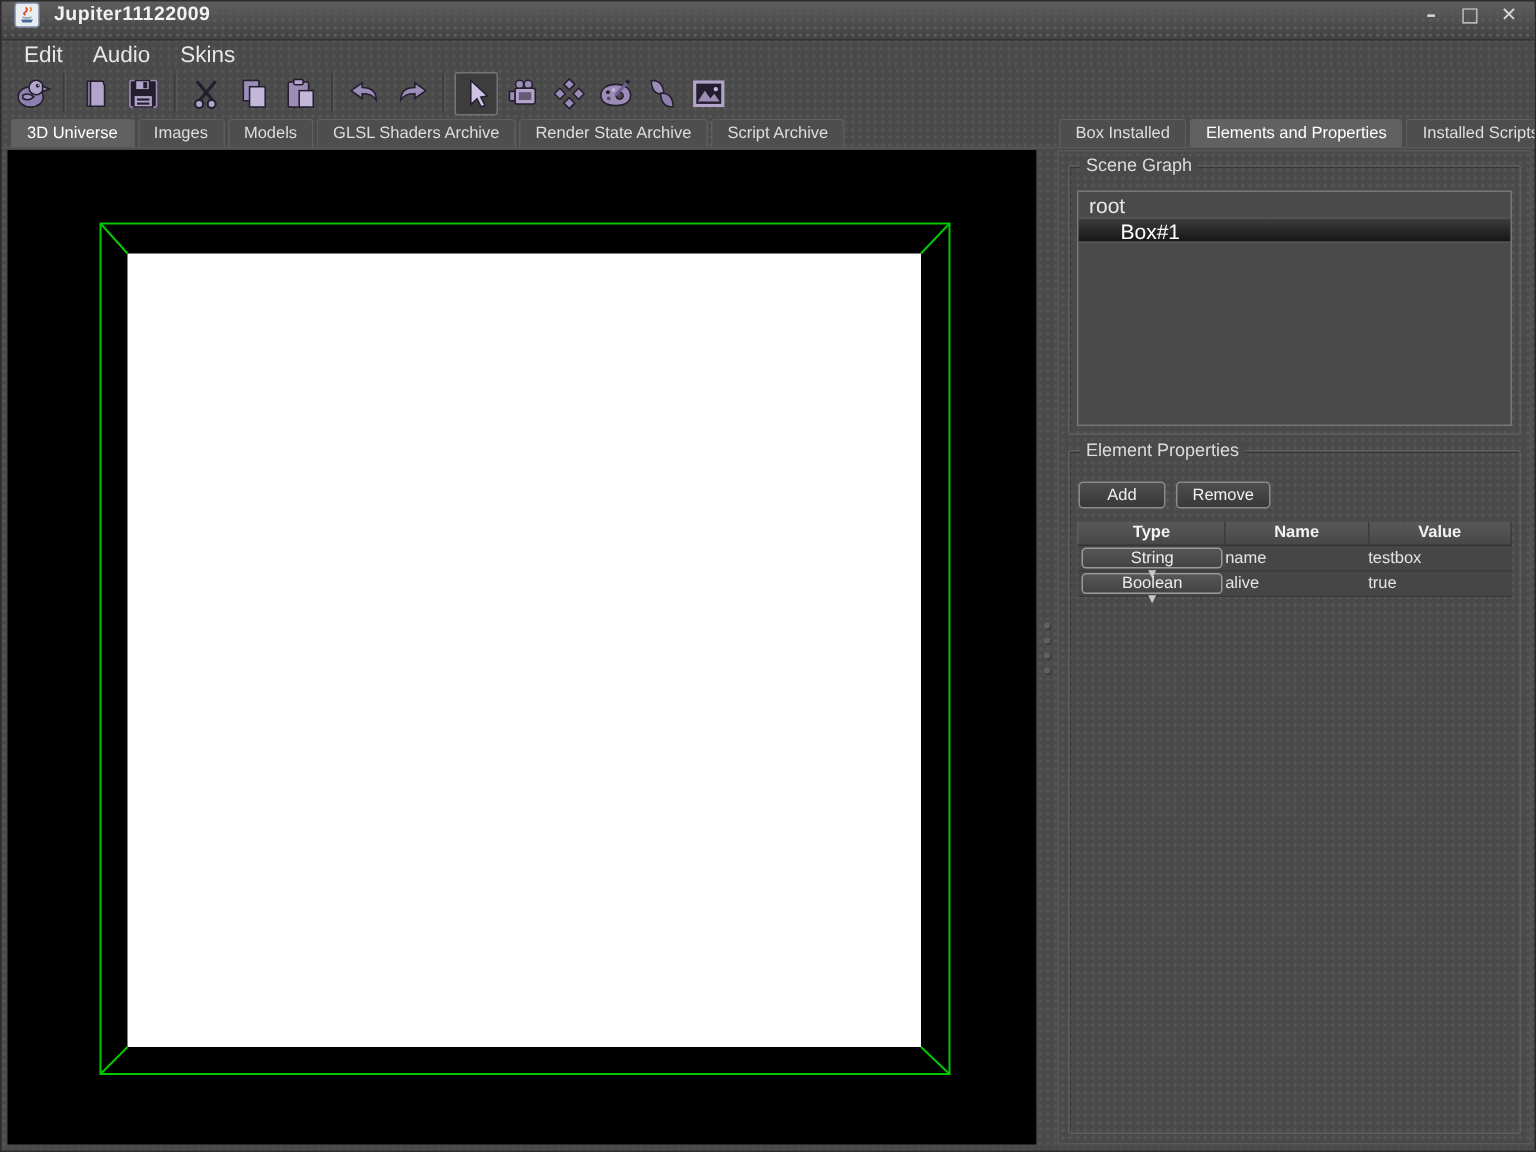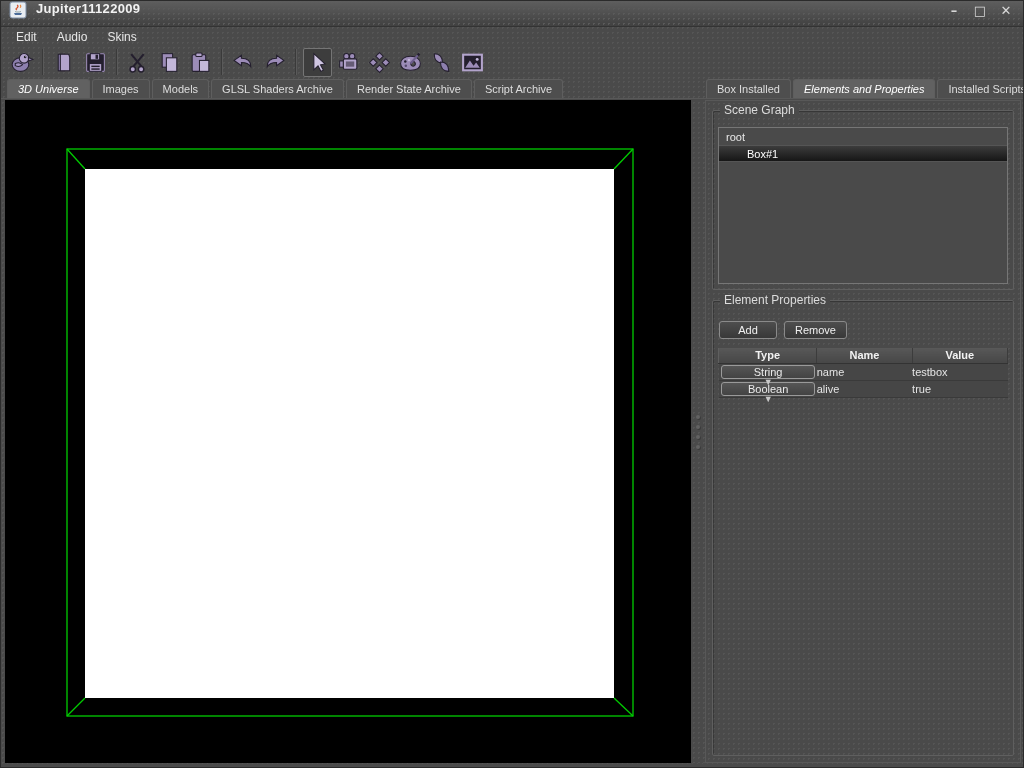--- a/index.html
+++ b/index.html
@@ -31,21 +31,21 @@
     width:22px; height:18px; display:flex; align-items:center; justify-content:center;
     color:#d8d8d8; font-size:13px; font-weight:bold; cursor:default;
     font-family:"DejaVu Sans",sans-serif;
   }
 
   
   .menubar {
     position:absolute; top:27px; left:0; width:1024px; height:17px;
     display:flex; align-items:center; padding-left:6px; gap:2px;
   }
-  .menu-item { font-size:12px; color:#e6e6e6; padding:1px 9px; }
+  .menu-item { font-size:15px; color:#e6e6e6; padding:1px 9px; }
 
   
   .toolbar {
     position:absolute; top:44px; left:0; width:1024px; height:34px;
     display:flex; align-items:center; padding-left:5px;
   }
   .tb-btn {
     width:29px; height:29px; display:flex; align-items:center; justify-content:center;
     border:1px solid transparent; border-radius:2px; margin:0 1px;
   }
@@ -61,21 +61,21 @@
     position:absolute; top:78px; left:0; width:1024px; height:20px;
     border-bottom:1px solid #585858;
   }
   .tabs { position:absolute; bottom:0; display:flex; align-items:flex-end; }
   .tabs-left { left:6px; } .tabs-right { left:705px; }
   .tab {
     font-size:11px; color:#dedede; padding:3px 10px 3px 10px; margin-right:2px;
     background:#4e4e4e; border:1px solid #5e5e5e; border-bottom:none;
     border-radius:3px 3px 0 0; white-space:nowrap; height:19px;
   }
-  .tab.sel { background:#616161; color:#ffffff;font-style:italic; }
+  .tab.sel { background:#616161; color:#ffffff; }
 
   
   .content {
     position:absolute; top:99px; left:4px; width:1016px; height:663px;
     display:flex;
   }
   .viewport { width:686px; height:100%; background:#000; flex:0 0 auto; }
   .splitter {
     width:14px; height:100%; flex:0 0 auto;
     display:flex; flex-direction:column; align-items:center; justify-content:center; gap:6px;
@@ -99,21 +99,21 @@
     position:absolute; top:-7px; left:7px; font-size:12px; color:#dcdcdc;
     background:#4a4a4a; padding:0 4px; line-height:13px;
   }
   .gb-scene { height:180px; margin-top:4px; }
   .gb-elem  { flex:1 1 auto; margin-top:10px; }
 
   
   .scene-list {
     height:100%; border:1px solid #767676; background:#4a4a4a; overflow:hidden;
   }
-  .tree-row { height:17px; display:flex; align-items:center; font-size:11px; color:#e8e8e8; }
+  .tree-row { height:17px; display:flex; align-items:center; font-size:14px; color:#e8e8e8; }
   .tree-row.root { padding-left:7px; }
   .tree-row.child { padding-left:28px; }
   .tree-row.sel {
     background:linear-gradient(#3c3c3c,#161616);
     border-top:1px solid #555; border-bottom:1px solid #555;
     color:#ffffff;
   }
 
   
   .btn-row { display:flex; gap:7px; margin:4px 1px 9px 1px; }

